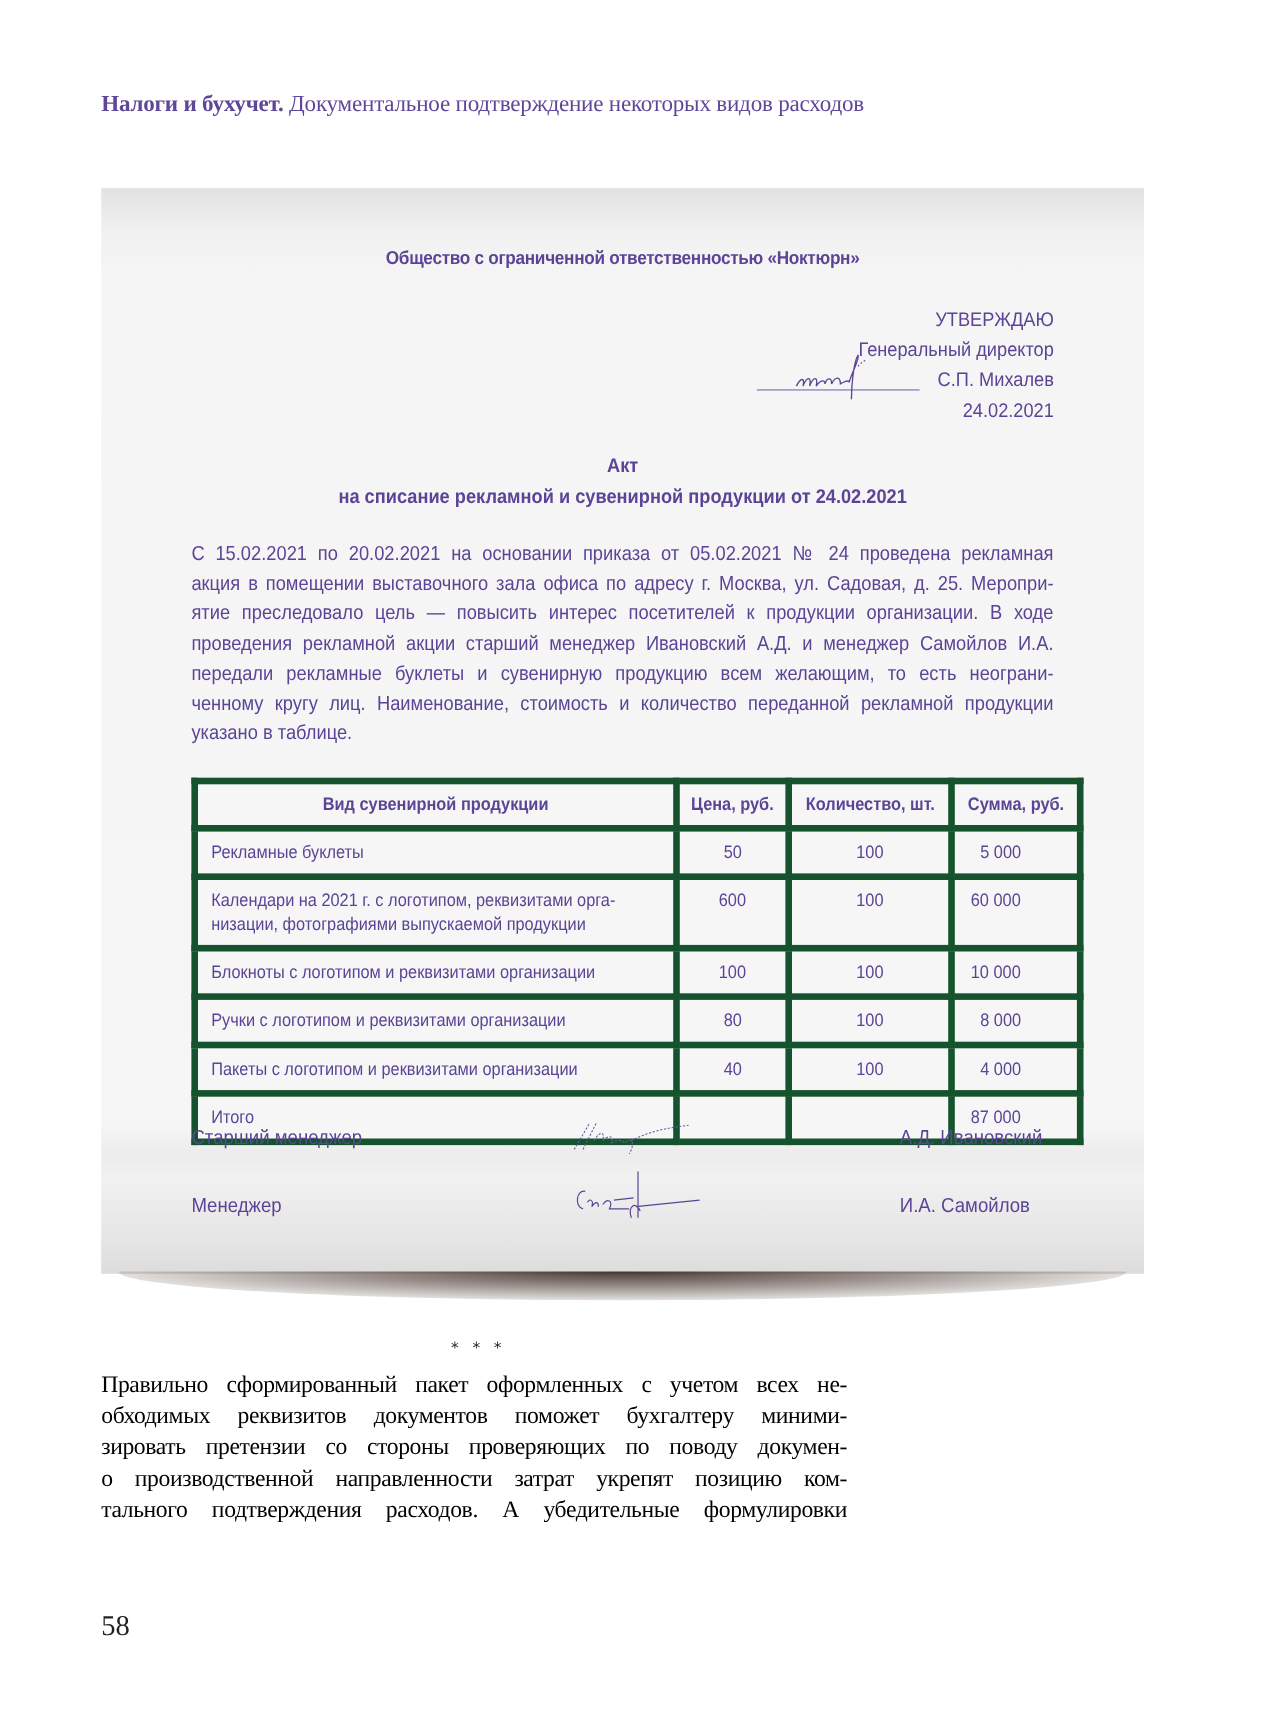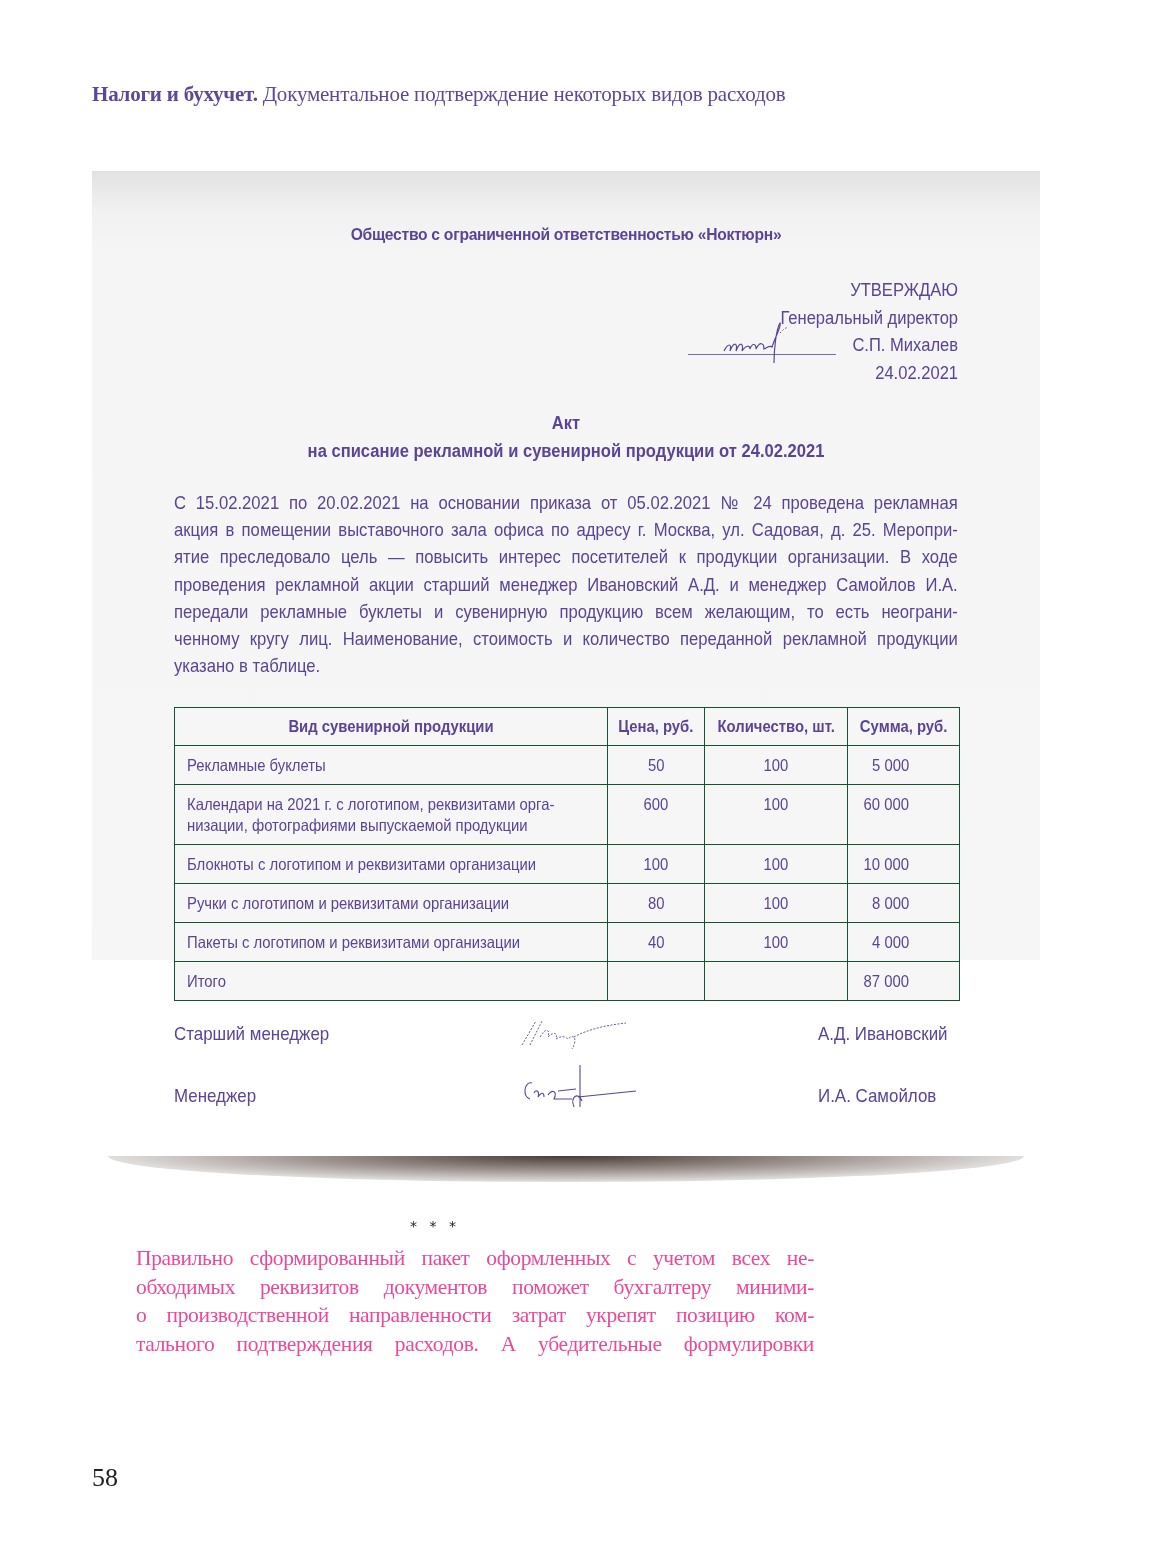--- a/index.html
+++ b/index.html
@@ -7,21 +7,21 @@
     width: 1163px; height: 1559px; background: #ffffff; position: relative; overflow: hidden;
     color: #5b4496;
   }
   .running-head {
     position: absolute; left: 92px; top: 82px;
     font-family: "Liberation Serif", "DejaVu Serif", serif; font-size: 21px; color: #5e4798;
     letter-spacing: -0.2px; white-space: nowrap;
   }
   .running-head b { font-weight: 700; }
   .doc-panel {
-    position: absolute; left: 92px; top: 171px; width: 948px; height: 789px;
+    position: absolute; left: 92px; top: 171px; width: 948px; height: 987px;
     background: linear-gradient(to bottom, #e2e2e2 0px, #f1f1f1 40px, #f5f5f5 80px, #f6f6f6 850px, #ececec 880px, #f1f1f1 900px, #e4e4e4 960px, #dcdcdc 987px);
     font-family: "Liberation Sans", "DejaVu Sans", sans-serif;
     color: #5b4496;
   }
   .doc-shadow {
     position: absolute; left: 108px; top: 1156px; width: 916px; height: 26px;
     background: radial-gradient(ellipse at 50% 0%, rgba(40,25,20,0.85) 0%, rgba(60,40,30,0.55) 35%, rgba(120,110,100,0.15) 75%, rgba(255,255,255,0) 100%);
     border-radius: 0 0 50% 50% / 0 0 100% 100%;
   }
   .org-title {
@@ -43,38 +43,38 @@
   .body-text {
     position: absolute; left: 82px; top: 318px; width: 866px; font-size: 18.4px; line-height: 27.2px;
     text-align: justify; transform-origin: left top; transform: scaleX(0.905);
   }
   .body-text span { display: block; text-align-last: justify; }
   .body-text span.last { text-align-last: left; }
   table.items {
     position: absolute; left: 82px; top: 536px; width: 786px; border-collapse: collapse;
     font-size: 16.5px; color: #5b4496; background: #f6f6f6;
   }
-  table.items th, table.items td { border: 1px solid #14532d; }
+  table.items th, table.items td { border: 6px solid #14532d; }
   table.items th { height: 37px; font-weight: 700; text-align: center; padding: 0 6px; }
   table.items td { padding: 9px 12px 8px; vertical-align: top; line-height: 21px; }
   table.items td.num { text-align: center; }
   table.items td.sum { text-align: right; padding-right: 48px; }
   .cond { display: inline-block; transform: scaleX(0.9); transform-origin: left center; white-space: nowrap; }
   .cond-c { display: inline-block; transform: scaleX(0.9); white-space: nowrap; }
   .sign-row { position: absolute; left: 82px; width: 786px; font-size: 18.4px; }
   .sign-row .role { position: absolute; left: 0; transform: scaleX(0.92); transform-origin: left center; white-space: nowrap; }
   .sign-row .name { position: absolute; left: 644px; transform: scaleX(0.92); transform-origin: left center; white-space: nowrap; }
   .sign-row .sig { position: absolute; }
   .stars {
     position: absolute; left: 410px; top: 1218px; font-family: "DejaVu Sans", sans-serif; font-size: 14px; color: #222;
     letter-spacing: 4px;
   }
   .closing {
     position: absolute; left: 92px; top: 1244px; width: 678px; font-family: "Liberation Serif", "DejaVu Serif", serif;
-    font-size: 21.5px; line-height: 28.6px; color: #ec4899; letter-spacing: -0.35px; margin-left: 44px;
+    font-size: 21.5px; line-height: 28.6px; color: #000000; letter-spacing: -0.35px;
   }
   .closing span { display: block; text-align: justify; text-align-last: justify; white-space: nowrap; }
   .closing span.last { text-align-last: left; }
   .end-mark { display: inline-block; width: 11px; height: 12px; background: #231f20; margin-left: 4px; vertical-align: -1px; }
   .page-num {
     position: absolute; left: 92px; top: 1463px; font-family: "Liberation Serif", "DejaVu Serif", serif; font-size: 26px; color: #231f20;
   }
 </style>
 </head>
 <body>
@@ -185,17 +185,18 @@
     <span class="name">И.А. Самойлов</span>
   </div>
 </div>
 <div class="doc-shadow"></div>
 
 <div class="stars">* * *</div>
 
 <div class="closing">
   <span>Правильно сформированный пакет оформленных с учетом всех не-</span>
   <span>обходимых реквизитов документов поможет бухгалтеру миними-</span>
+  <span>зировать претензии со стороны проверяющих по поводу докумен-</span>
   <span>о производственной направленности затрат укрепят позицию ком-</span>
   <span>тального подтверждения расходов. А убедительные формулировки</span>
 </div>
 
 <div class="page-num">58</div>
 
 </body></html>

